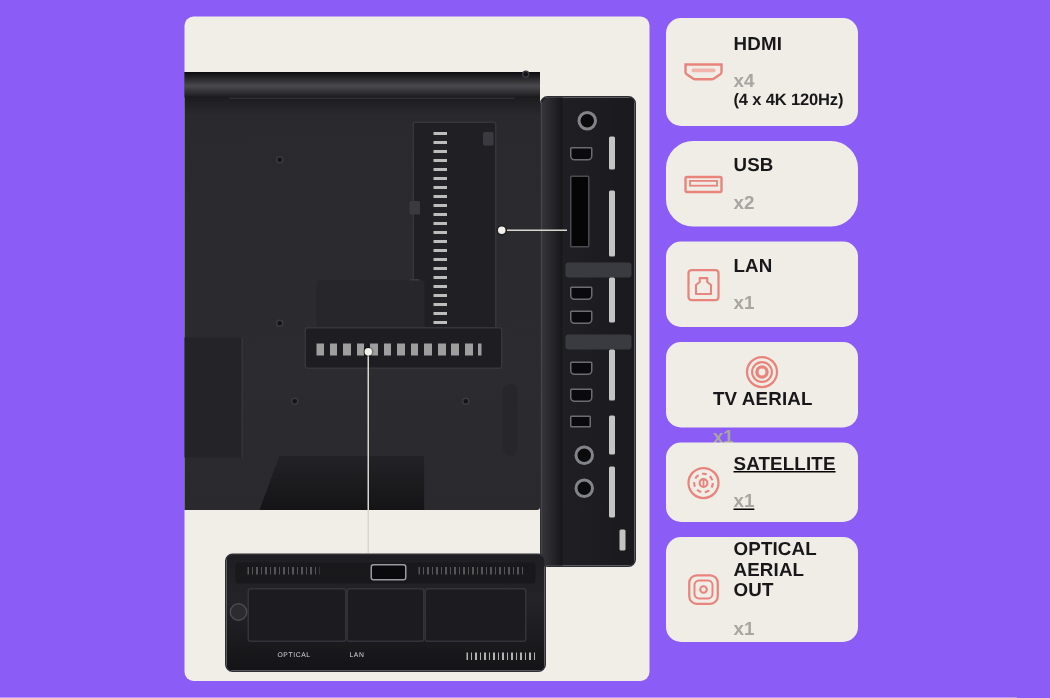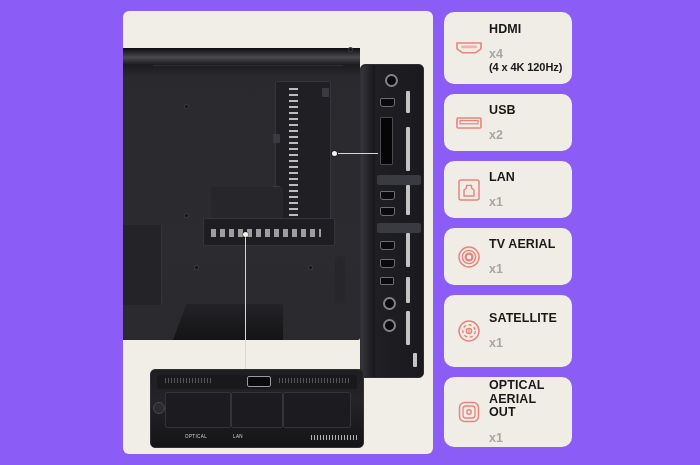--- a/index.html
+++ b/index.html
@@ -149,24 +149,24 @@
   .card .name{
     font-size:12.5px;font-weight:bold;color:#18181a;letter-spacing:.1px;line-height:13px;
   }
   .card .qty{
     font-size:12.5px;font-weight:bold;color:#a8a6a2;line-height:14px;margin-top:11px;
   }
   .card .note{
     font-size:11px;font-weight:bold;color:#18181a;line-height:11px;margin-top:1px;letter-spacing:-.1px;
   }
   .card.c-hdmi{height:72px;}
-  .card.c-usb{height:57px;}
+  .card.c-usb{height:57px;border-radius:18px;}
   .card.c-lan{height:57px;}
-  .card.c-aerial{height:57px;}
-  .card.c-sat{height:72px;}
+  .card.c-aerial{height:57px;flex-direction:column;}
+  .card.c-sat{height:53px;text-decoration:underline;}
   .card.c-opt{height:70px;}
   .card.c-opt .name{line-height:13.5px;}
 </style>
 </head>
 <body>
 
 <div class="page">
 
   <div class="photo-panel">
 

